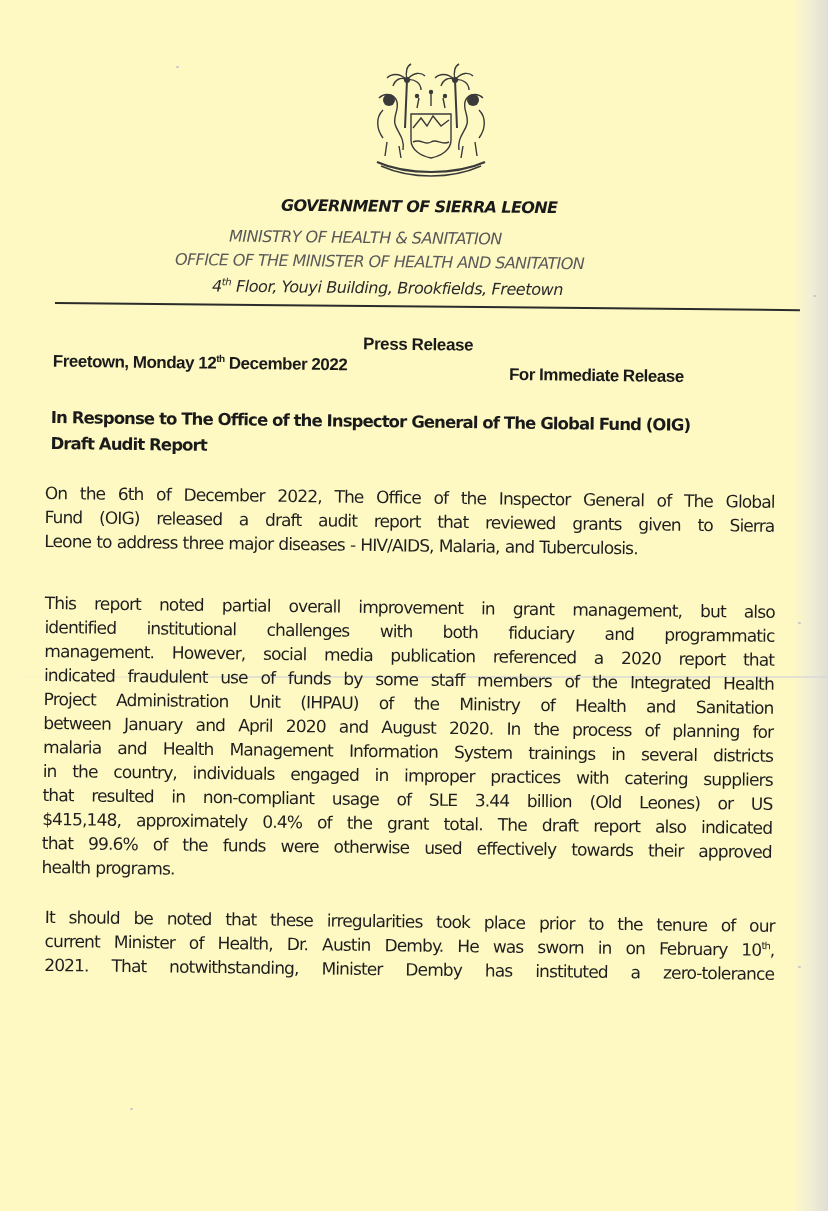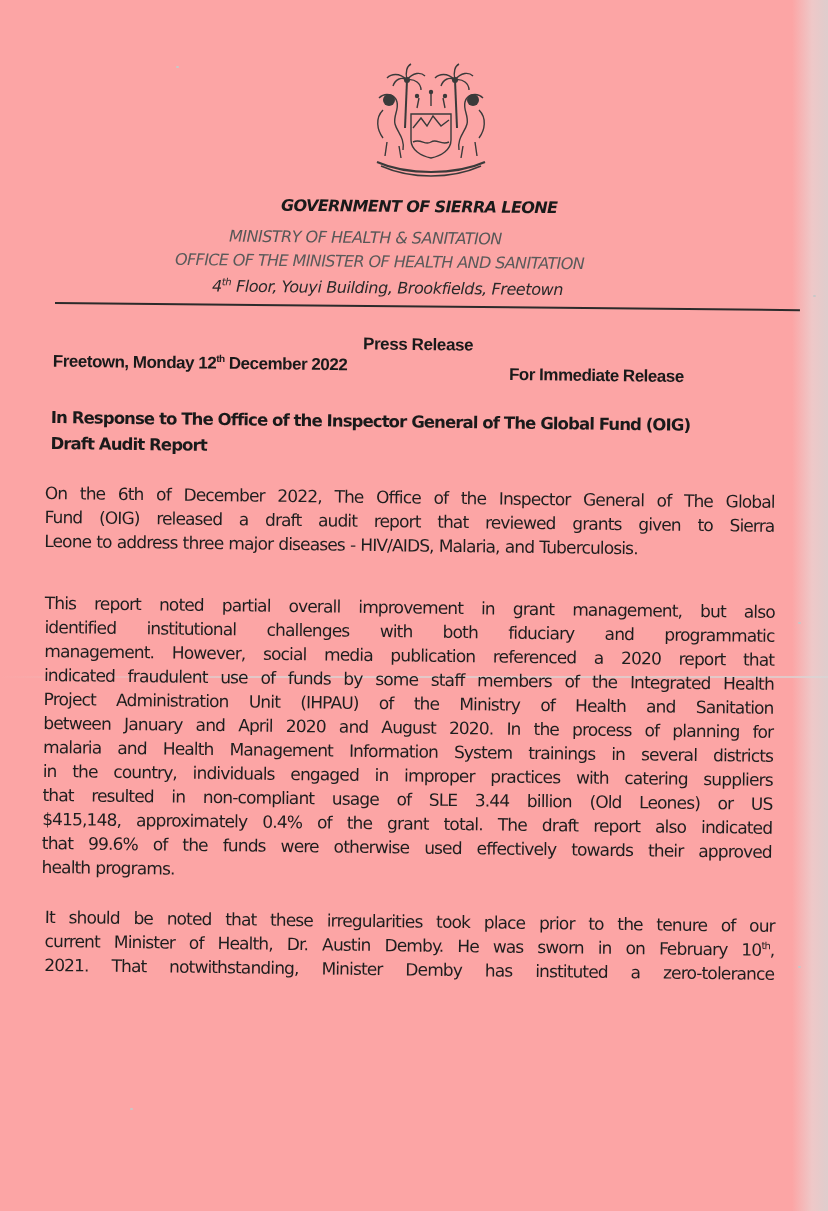--- a/index.html
+++ b/index.html
@@ -12,21 +12,21 @@
       height: 1211px;
       position: relative;
       overflow: hidden;
       font-family: "Liberation Sans", sans-serif;
       color: #1c1c1c;
     }
     .page {
       position: absolute;
       left: 0; top: 0;
       width: 828px; height: 1211px;
-      background: #fca5a5;
+      background: #fef9c3;
     }
     .edge-shadow {
       position: absolute;
       right: 0; top: 0;
       width: 36px; height: 1211px;
       background: linear-gradient(to right, rgba(255,255,255,0) 0%, rgba(228,228,228,0.55) 55%, rgba(215,215,215,0.8) 100%);
     }
     .crease {
       position: absolute;
       left: 0; top: 676px;

